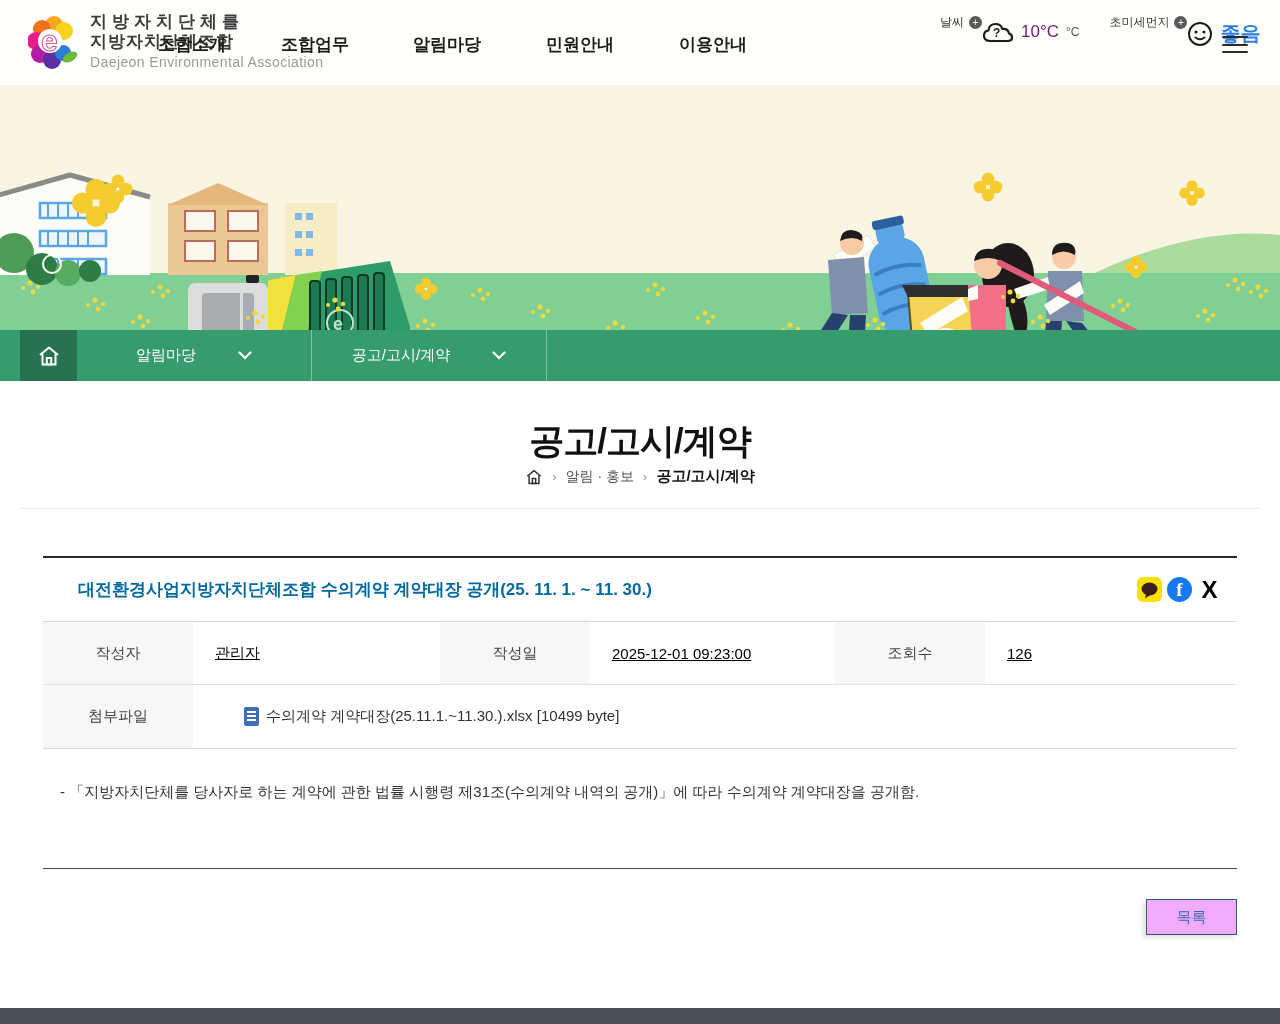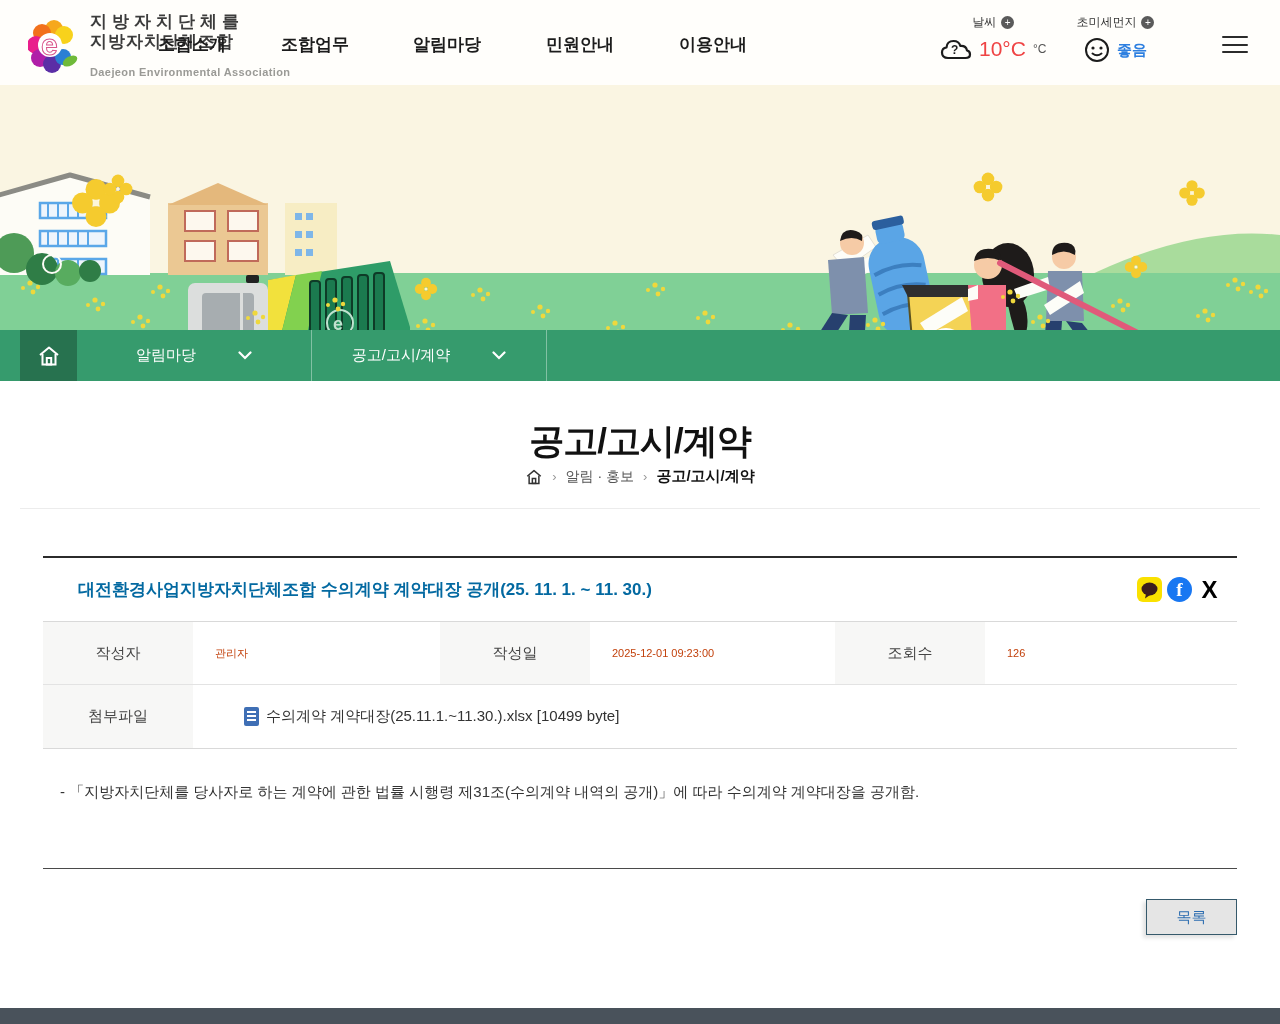--- a/index.html
+++ b/index.html
@@ -4,31 +4,31 @@
 <style>
   * { margin:0; padding:0; box-sizing:border-box; }
   html,body { width:1280px; height:1024px; }
   body { font-family:"Liberation Sans","DejaVu Sans",sans-serif; background:#ffffff; position:relative; overflow:hidden; color:#222; }
 
   
   .header { position:absolute; top:0; left:0; width:1280px; height:85px; background:#fffefb; }
   .logo { position:absolute; left:28px; top:12px; display:flex; align-items:center; gap:10px; }
   .logo-text .l1 { font-size:17px; font-weight:bold; letter-spacing:5px; color:#3c3c3c; line-height:20px; }
   .logo-text .l2 { font-size:17px; font-weight:bold; letter-spacing:1px; color:#3c3c3c; line-height:20px; }
-  .logo-text .l3 { font-size:11px; color:#9a9a96; letter-spacing:.4px; margin-top:14px;font-weight:bold; }
+  .logo-text .l3 { font-size:14px; color:#9a9a96; letter-spacing:.4px; margin-top:2px; }
   .nav-item { position:absolute; top:33px; width:90px; text-align:center; font-size:17px; font-weight:bold; color:#1c1c1c; cursor:pointer; }
   .n0{left:147px;} .n1{left:270px;} .n2{left:402px;} .n3{left:535px;} .n4{left:668px;}
   .weather { position:absolute; left:940px; top:14px; display:flex; gap:30px; }
-  .wcol { display:flex; flex-direction:column; align-items:center; }
+  .wcol { display:flex; flex-direction:row; align-items:flex-start; }
   .wlabel-row { display:flex; align-items:center; gap:5px; font-size:12px; color:#333; }
   .plus-badge { width:13px; height:13px; border-radius:50%; background:#5a5a5a; color:#fff; font-size:10px; line-height:13px; text-align:center; }
   .wmain { display:flex; align-items:center; gap:7px; margin-top:6px; }
-  .temp { font-size:21px; color:#ef4444; }
+  .temp { font-size:17px; color:#701a75; }
   .temp-unit { font-size:12px; color:#555; }
-  .dust-status { font-size:15px; color:#2d7fe0; font-weight:bold; }
+  .dust-status { font-size:20px; color:#2d7fe0; font-weight:bold; }
   .hamburger { position:absolute; right:32px; top:36px; width:26px; height:17px; display:flex; flex-direction:column; justify-content:space-between; cursor:pointer; }
   .hamburger span { display:block; height:2px; background:#2b2b2b; border-radius:1px; }
 
   
   .hero { position:absolute; top:85px; left:0; width:1280px; height:245px; overflow:hidden; }
 
   
   .crumb-bar { position:absolute; top:330px; left:0; width:1280px; height:51px; background:#369b6d; }
   .crumb-inner { position:absolute; left:20px; top:0; height:51px; display:flex; }
   .home-box { width:57px; height:51px; background:#27724f; display:flex; align-items:center; justify-content:center; cursor:pointer; }
@@ -47,27 +47,27 @@
   .title-row { height:63px; display:flex; align-items:center; justify-content:space-between; padding:0 15px 0 35px; }
   .post-title { font-size:17px; font-weight:bold; color:#0369a1; }
   .share { display:flex; align-items:center; gap:5px; }
   .sicon { width:25px; height:25px; cursor:pointer; display:flex; align-items:center; justify-content:center; }
   .kakao { background:#fae100; border-radius:6px; }
   .fb { background:#1877f2; border-radius:50%; color:#fff; font-weight:bold; font-size:19px; font-family:"Liberation Serif",serif; }
   .xlogo { color:#000; font-weight:900; font-size:24px; }
   .info-row1 { display:grid; grid-template-columns:150px 247px 150px 245px 150px 1fr; height:64px; border-top:1px solid #d9d9d9; border-bottom:1px solid #e3e3e3; }
   .info-row2 { display:grid; grid-template-columns:150px 1fr; height:64px; border-bottom:1px solid #d9d9d9;gap:16px; }
   .cell-label { background:#f7f7f6; display:flex; align-items:center; justify-content:center; font-size:15px; color:#444; }
-  .cell-val { display:flex; align-items:center; padding-left:22px; font-size:11px; color:#c2410c; }
+  .cell-val { display:flex; align-items:center; padding-left:22px; font-size:15px; color:#000000;text-decoration:underline; }
   .attach-val { display:flex; align-items:center; gap:7px; padding-left:35px; font-size:15px; color:#333; cursor:pointer; }
   .doc-ic { width:15px; height:19px; background:#3f6fb5; border-radius:2px; position:relative; flex:0 0 auto; }
   .doc-ic:before { content:""; position:absolute; left:3px; top:4px; width:9px; height:2px; background:#fff; box-shadow:0 4px 0 #fff, 0 8px 0 #fff; }
   .post-body { padding:34px 17px 66px; font-size:15px; color:#333; border-bottom:1px solid #4a4a4a; }
   .btn-row { display:flex; justify-content:flex-end; margin-top:30px; }
-  .list-btn { width:91px; height:36px; background:#e5e5e5; border:1px solid #35596b; color:#2b6cb0; font-size:15px; display:flex; align-items:center; justify-content:center; cursor:pointer; box-shadow:-3px 3px 4px rgba(0,0,0,.12); }
+  .list-btn { width:91px; height:36px; background:#f0abfc; border:1px solid #35596b; color:#2b6cb0; font-size:15px; display:flex; align-items:center; justify-content:center; cursor:pointer; box-shadow:-3px 3px 4px rgba(0,0,0,.12); }
 
   
   .footer { position:absolute; left:0; top:1008px; width:1280px; height:16px; background:#49525b; }
 </style>
 </head>
 <body>
 
 <div class="header">
   <div class="logo">
     <svg width="52" height="56" viewBox="0 0 52 56">

